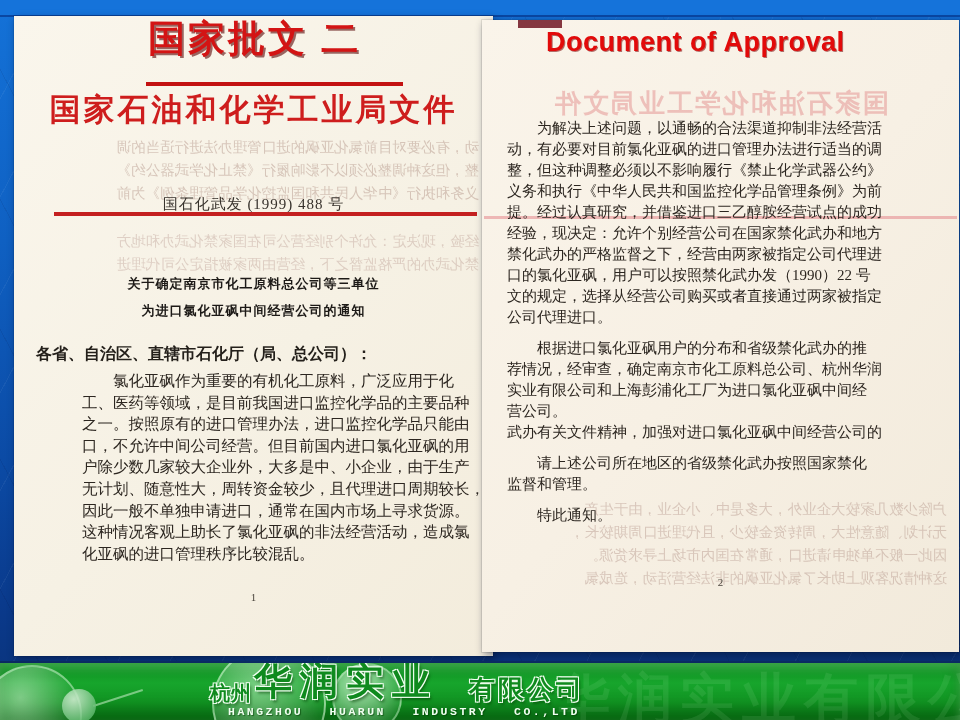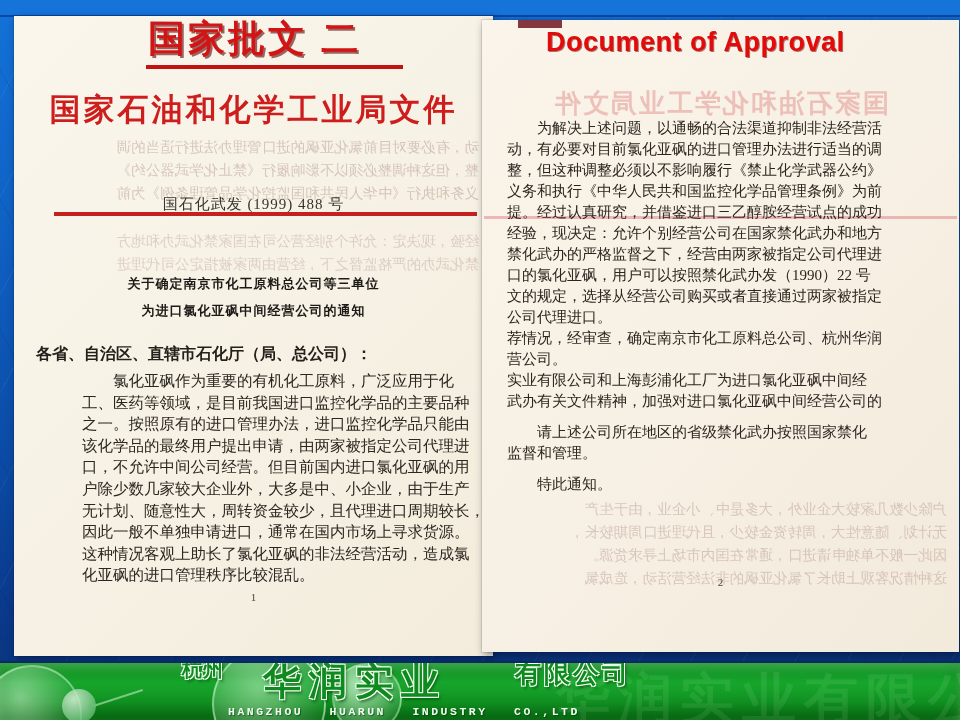--- a/index.html
+++ b/index.html
@@ -16,21 +16,21 @@
   .paper{position:absolute;box-shadow:0 0 0 1px rgba(0,0,0,0.08),2px 3px 8px rgba(0,10,40,0.45);padding-left:20px;}
   .paper-left{left:14px;top:16px;width:459px;height:640px;
     background:linear-gradient(135deg,#faf6ec 0%,#f6f1e4 55%,#f3ecdc 100%);}
   .paper-right{left:482px;top:20px;width:457px;height:632px;
     background:linear-gradient(130deg,#faf4ea 0%,#f7f0e4 50%,#f2eadb 100%);}
 
   
   .title-left{position:absolute;left:146px;top:14px;z-index:5;
     font-family:"Liberation Sans","DejaVu Sans",sans-serif;font-weight:bold;font-size:37px;
     color:#d31414;text-shadow:2px 2px 0 rgba(90,5,5,0.6);
-    border-bottom:4px solid #c31212;padding:0 42px 1px 2px;letter-spacing:3px;}
+    border-bottom:4px solid #c31212;padding:0 42px 18px 2px;letter-spacing:3px;}
   .title-right{position:absolute;left:546px;top:27px;z-index:5;
     font-family:"Liberation Sans","DejaVu Sans",sans-serif;font-weight:bold;font-size:27px;
     color:#e20a0a;text-shadow:1px 1px 0 rgba(120,0,0,0.55);letter-spacing:0.5px;}
 
   
   .doc-header{position:absolute;left:0;top:73px;width:100%;text-align:center;margin:0;
     font-size:31px;font-weight:bold;color:#ce1d1d;letter-spacing:3px;}
   .doc-number{position:absolute;left:0;top:179px;width:100%;text-align:center;
     font-size:15px;color:#37322c;letter-spacing:1px;}
   .red-rule{position:absolute;left:40px;right:16px;top:196px;height:4px;background:#c42020;}
@@ -71,23 +71,23 @@
     background:radial-gradient(circle at 35% 30%,#d9f0d9,#66bd74 70%,#3f9a50);opacity:0.85;}
   .mol-ring2{left:212px;top:-16px;width:110px;height:110px;border:2px solid rgba(215,250,215,0.55);
     background:radial-gradient(circle at 40% 35%,rgba(220,250,220,0.5),rgba(90,190,105,0.15) 70%);}
   .mol-sphere2{left:332px;top:0px;width:66px;height:66px;border:2px solid rgba(205,245,205,0.45);
     background:radial-gradient(circle at 38% 30%,rgba(225,250,225,0.75),rgba(70,170,85,0.35) 75%);}
   .mol-link{position:absolute;left:92px;top:34px;width:52px;height:2px;
     background:rgba(205,240,205,0.55);transform:rotate(-18deg);}
   .watermark{position:absolute;left:556px;top:0px;font-weight:bold;font-size:54px;letter-spacing:8px;
     color:rgba(195,245,195,0.10);white-space:nowrap;
     font-family:"Liberation Sans","DejaVu Sans",sans-serif;}
-  .company-cn{position:absolute;left:182px;bottom:13px;display:flex;align-items:flex-start;
+  .company-cn{position:absolute;left:210px;bottom:13px;display:flex;align-items:flex-end;
     font-family:"Liberation Sans","DejaVu Sans",sans-serif;font-weight:bold;color:#0f8a1e;
-    text-shadow:-1px -1px 0 #f2fff2,1px -1px 0 #f2fff2,-1px 1px 0 #f2fff2,1px 1px 0 #f2fff2,2px 3px 3px rgba(0,60,0,0.55);gap:37px;}
+    text-shadow:-1px -1px 0 #f2fff2,1px -1px 0 #f2fff2,-1px 1px 0 #f2fff2,1px 1px 0 #f2fff2,2px 3px 3px rgba(0,60,0,0.55);}
   .cn-prefix{font-size:20px;letter-spacing:1px;}
   .cn-main{font-size:38px;letter-spacing:8px;margin-left:2px;}
   .cn-suffix{font-size:26px;letter-spacing:3px;margin-left:31px;}
   .company-en{position:absolute;left:228px;bottom:2px;
     font-family:Liberation Mono, monospace;font-weight:bold;font-size:11.5px;
     color:#f0fff0;letter-spacing:2.5px;word-spacing:17px;text-shadow:1px 1px 1px rgba(0,60,0,0.6);}
 </style>
 </head>
 <body>
 
@@ -116,21 +116,20 @@
       <div>关于确定南京市化工原料总公司等三单位</div>
       <div>为进口氯化亚砜中间经营公司的通知</div>
     </div>
 
     <div class="salutation">各省、自治区、直辖市石化厅（局、总公司）：</div>
 
     <div class="body-left">
       <div class="ln ind">氯化亚砜作为重要的有机化工原料，广泛应用于化</div>
       <div class="ln">工、医药等领域，是目前我国进口监控化学品的主要品种</div>
       <div class="ln">之一。按照原有的进口管理办法，进口监控化学品只能由</div>
-      <div class="ln">该化学品的最终用户提出申请，由两家被指定公司代理进</div>
       <div class="ln">口，不允许中间公司经营。但目前国内进口氯化亚砜的用</div>
       <div class="ln">户除少数几家较大企业外，大多是中、小企业，由于生产</div>
       <div class="ln">无计划、随意性大，周转资金较少，且代理进口周期较长，</div>
       <div class="ln">因此一般不单独申请进口，通常在国内市场上寻求货源。</div>
       <div class="ln">这种情况客观上助长了氯化亚砜的非法经营活动，造成氯</div>
       <div class="ln">化亚砜的进口管理秩序比较混乱。</div>
     </div>
 
     <div class="page-num p1">1</div>
   </div>
@@ -144,23 +143,24 @@
       <div class="ln ind">为解决上述问题，以通畅的合法渠道抑制非法经营活</div>
       <div class="ln">动，有必要对目前氯化亚砜的进口管理办法进行适当的调</div>
       <div class="ln">整，但这种调整必须以不影响履行《禁止化学武器公约》</div>
       <div class="ln">义务和执行《中华人民共和国监控化学品管理条例》为前</div>
       <div class="ln">提。经过认真研究，并借鉴进口三乙醇胺经营试点的成功</div>
       <div class="ln">经验，现决定：允许个别经营公司在国家禁化武办和地方</div>
       <div class="ln">禁化武办的严格监督之下，经营由两家被指定公司代理进</div>
       <div class="ln">口的氯化亚砜，用户可以按照禁化武办发（1990）22 号</div>
       <div class="ln">文的规定，选择从经营公司购买或者直接通过两家被指定</div>
       <div class="ln">公司代理进口。</div>
+      <div class="ln ind gap">根据进口氯化亚砜用户的分布和省级禁化武办的推</div>
       <div class="ln">荐情况，经审查，确定南京市化工原料总公司、杭州华润</div>
+      <div class="ln">实业有限公司和上海彭浦化工厂为进口氯化亚砜中间经</div>
       <div class="ln">营公司。</div>
-      <div class="ln">实业有限公司和上海彭浦化工厂为进口氯化亚砜中间经</div>
       <div class="ln">武办有关文件精神，加强对进口氯化亚砜中间经营公司的</div>
       <div class="ln ind gap">请上述公司所在地区的省级禁化武办按照国家禁化</div>
       <div class="ln">监督和管理。</div>
       <div class="ln ind gap">特此通知。</div>
     </div>
 
     <div class="bleed bleed-c">
       <div class="bln">户除少数几家较大企业外，大多是中、小企业，由于生产</div>
       <div class="bln">无计划、随意性大，周转资金较少，且代理进口周期较长，</div>
       <div class="bln">因此一般不单独申请进口，通常在国内市场上寻求货源。</div>

